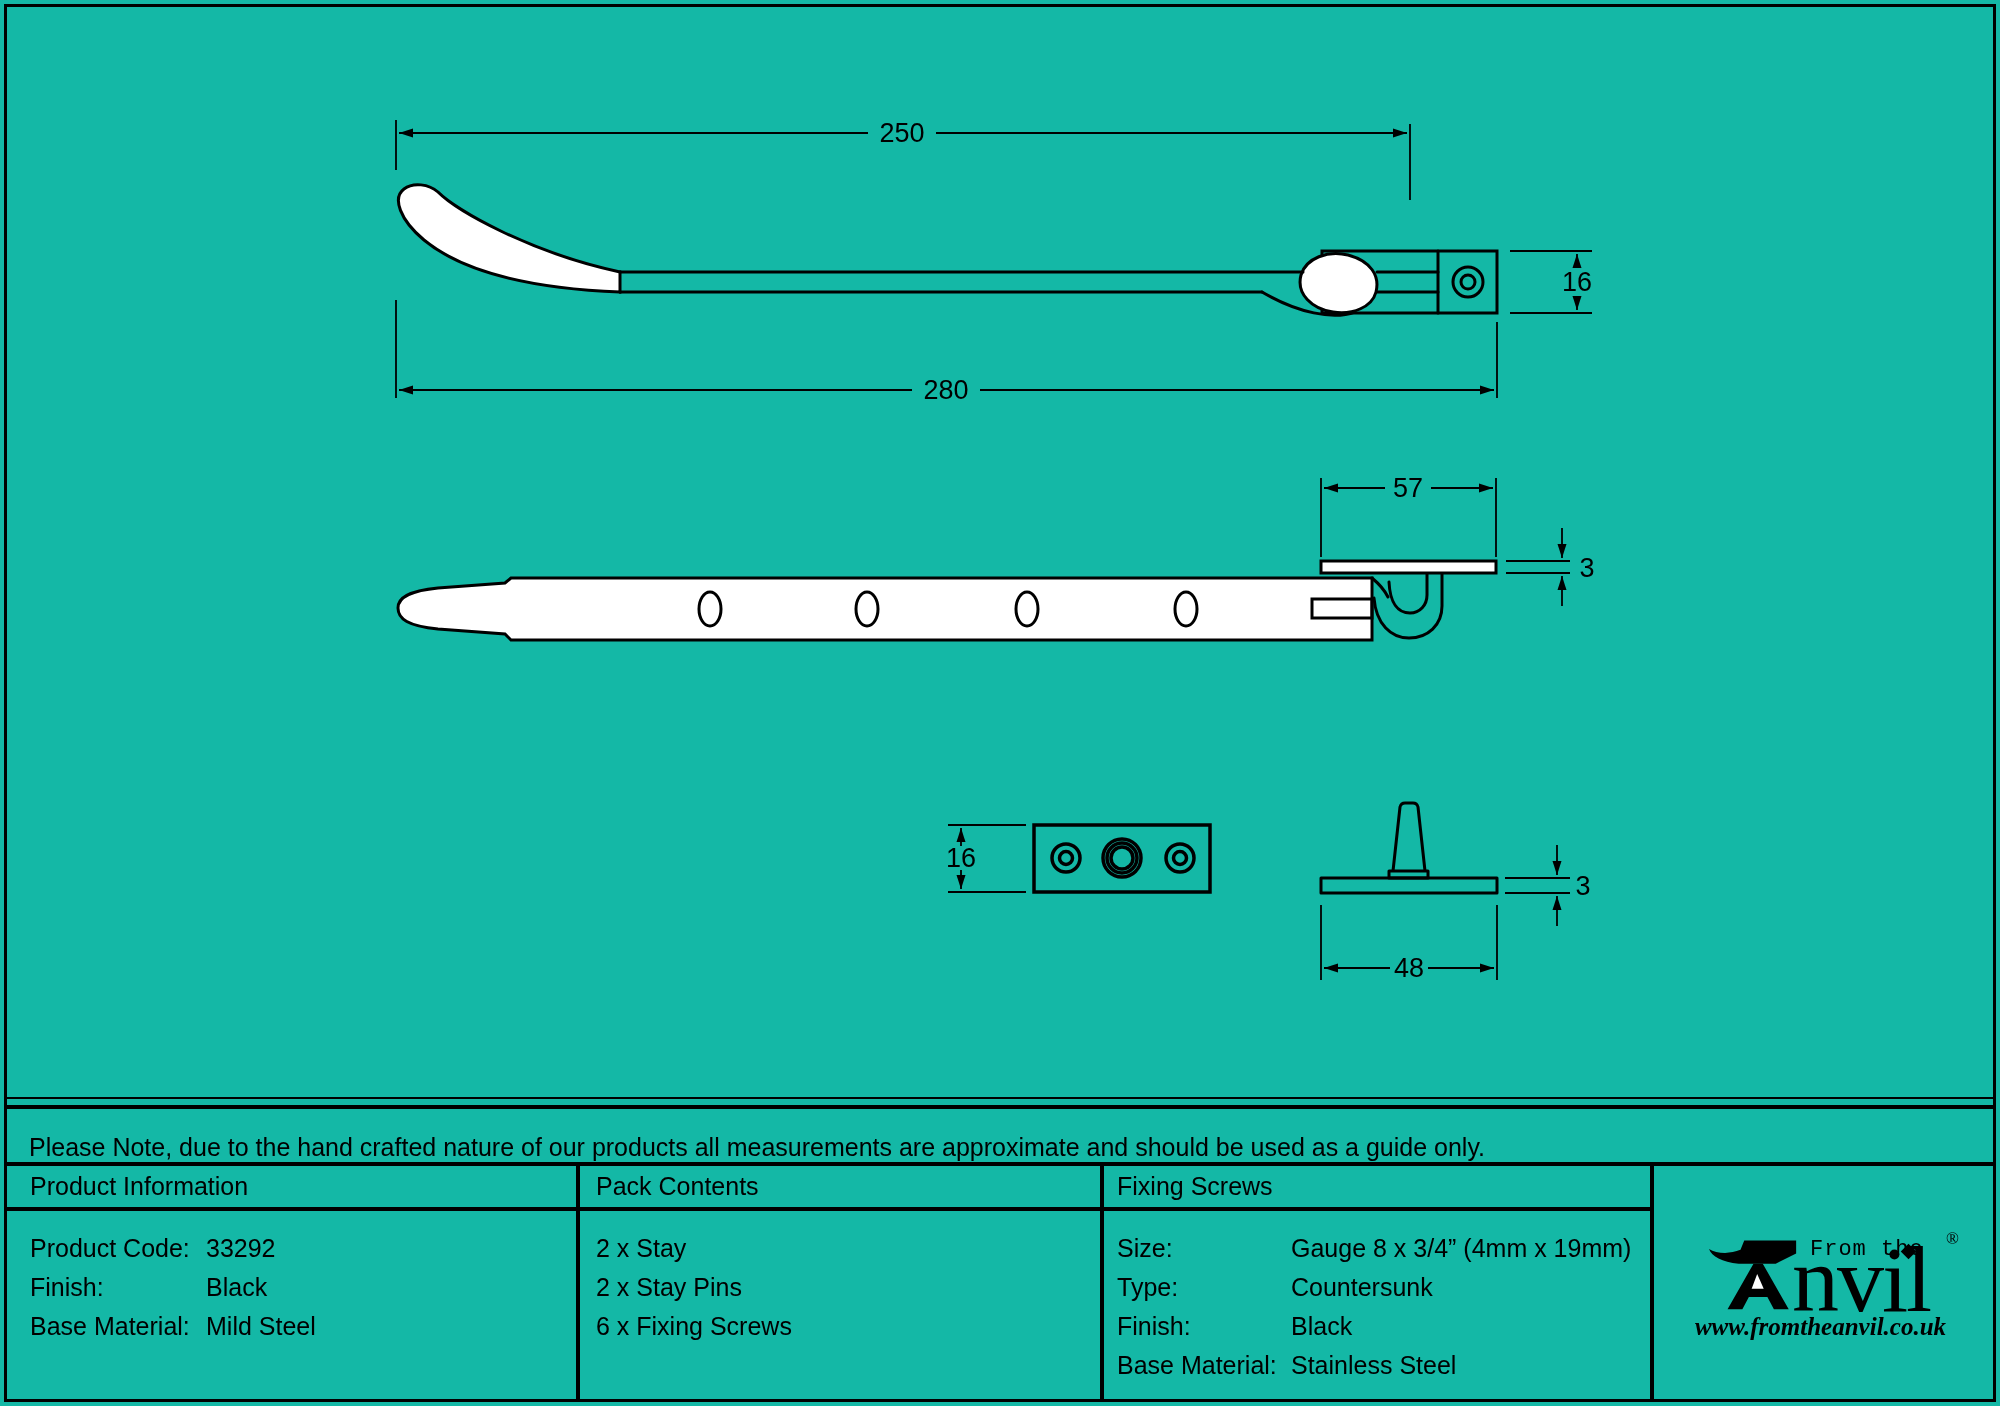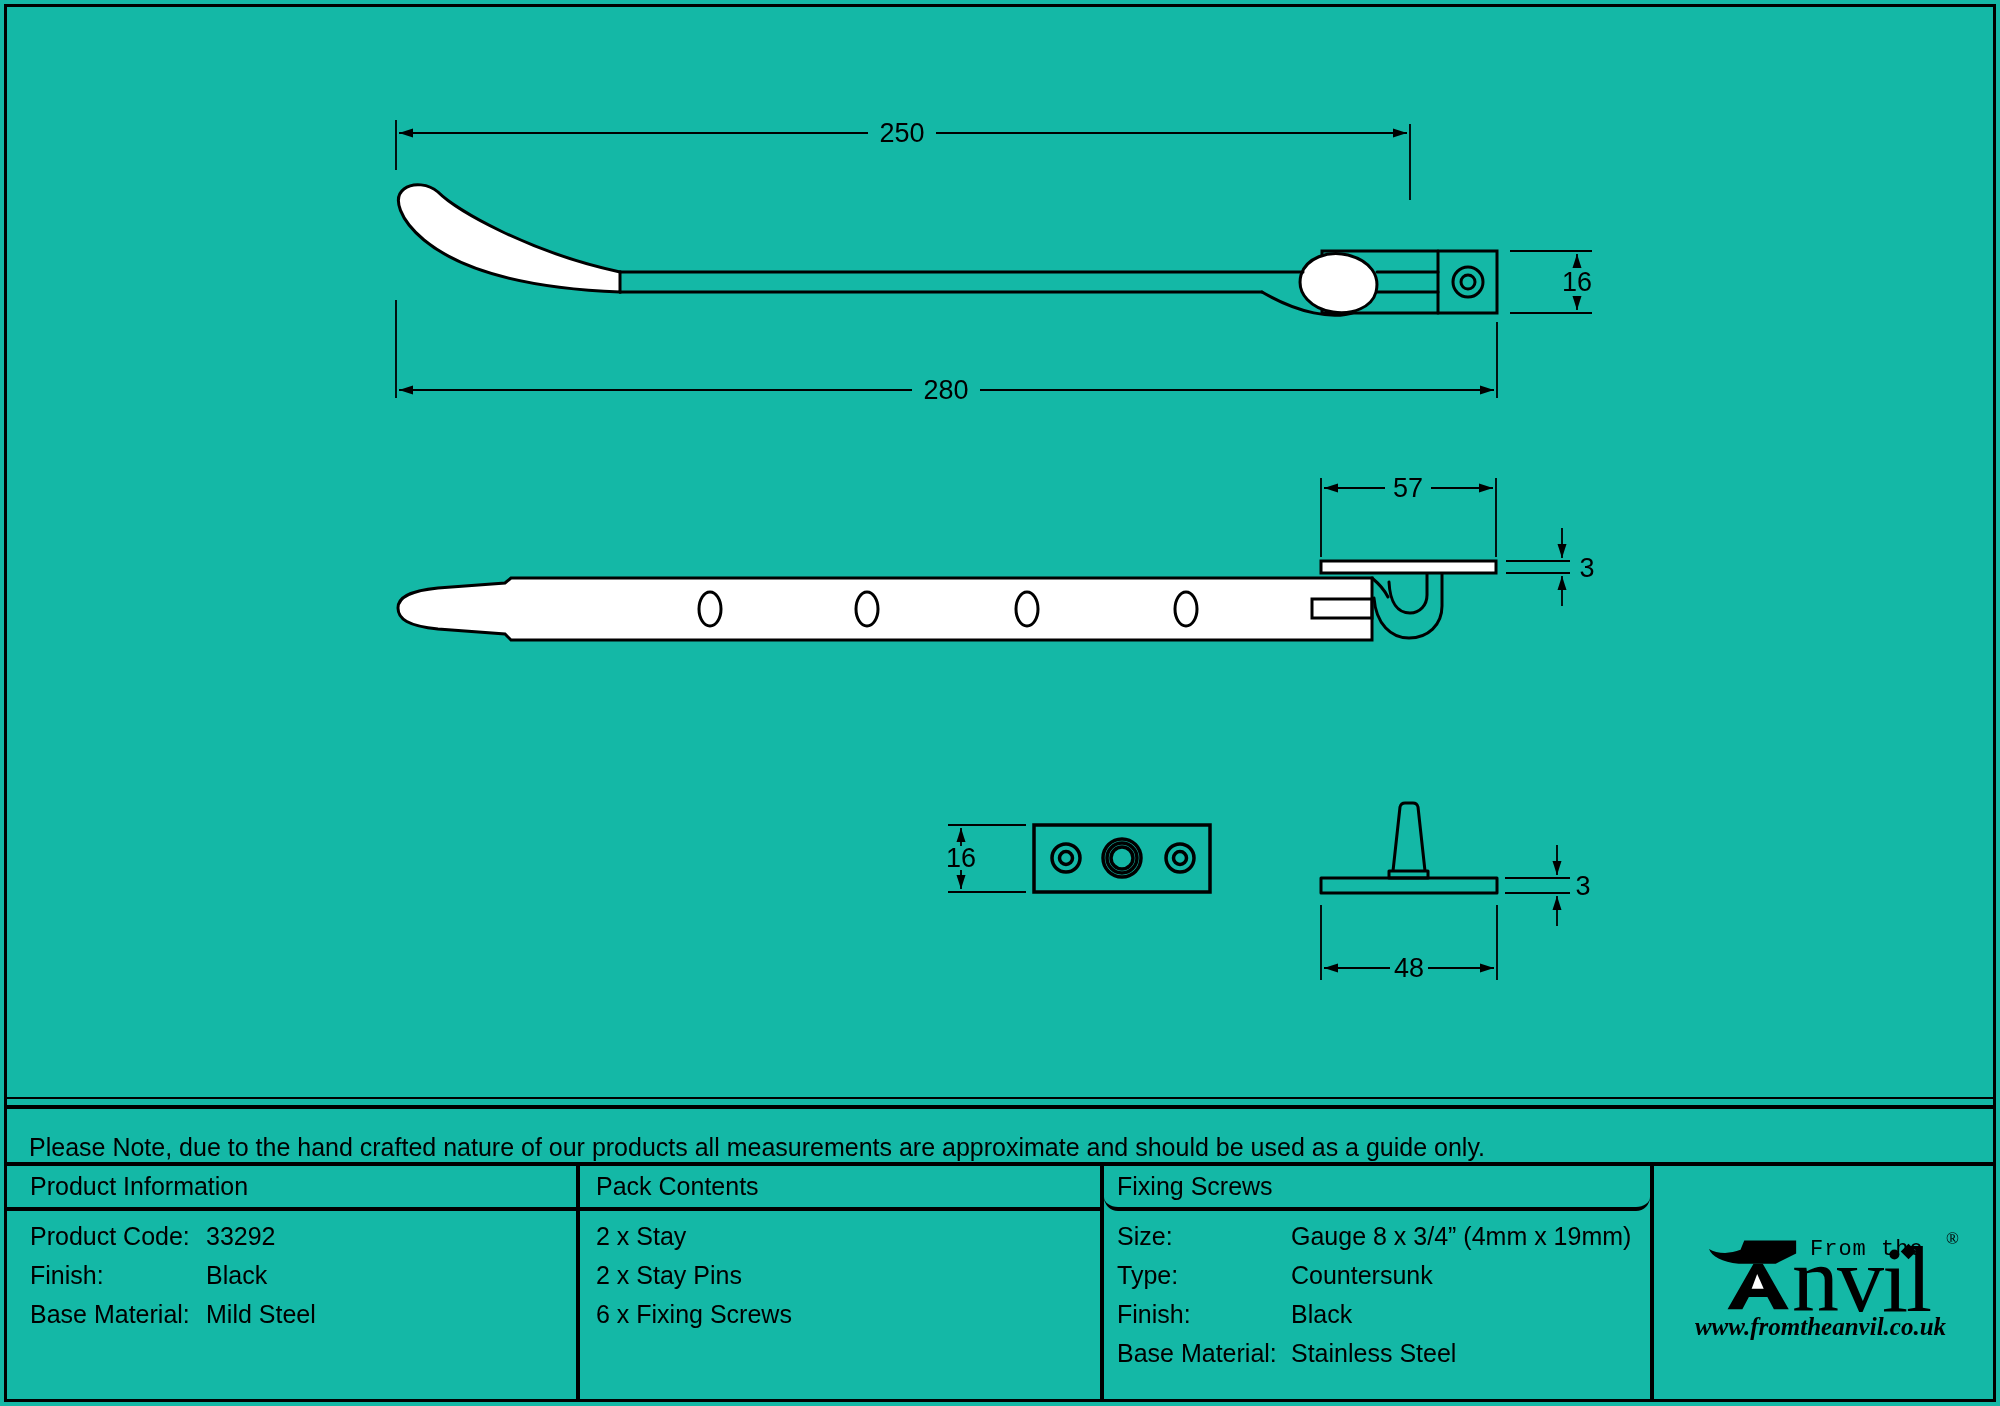--- a/index.html
+++ b/index.html
@@ -20,24 +20,24 @@
   .spec-table {
     position:absolute; left:7px; right:7px; top:1166px; bottom:7px;
     display:grid; grid-template-columns:573px 524px 550px auto;
   }
   .col { box-sizing:border-box; }
   .col.bordered { border-right:4px solid #000; }
   .th {
     height:45px; box-sizing:border-box; border-bottom:4px solid #000;
     display:flex; align-items:center; font-size:25px;
   }
-  .tbody { padding-top:6px; font-size:25px; }
+  .tbody { padding-top:18px; font-size:25px; }
   .c1 .th, .c1 .tbody { padding-left:23px; }
   .c2 .th, .c2 .tbody { padding-left:16px; }
-  .c3 .th, .c3 .tbody { padding-left:13px;border-radius:14px; }
+  .c3 .th, .c3 .tbody { padding-left:13px; }
   .kv { display:flex; line-height:39px; }
   .c1 .kv .k { width:176px; flex:none; }
   .c3 .kv .k { width:174px; flex:none; }
   .item { line-height:39px; }
 
   .logo-cell { position:relative; }
   .anvil-icon { position:absolute; left:51px; top:69px; width:97px; height:76px; }
   .logo-prefix { position:absolute; left:156px; top:71px; font-family:Liberation Mono, monospace; font-size:22px; letter-spacing:1px; }
   .logo-name { position:absolute; left:138px; top:66px; font-family:"Liberation Serif", serif; font-size:94px; line-height:94px; letter-spacing:-2px; }
   .logo-idot { position:absolute; left:249px; top:80px; width:11px; height:11px; background:#000; transform:rotate(45deg); }

